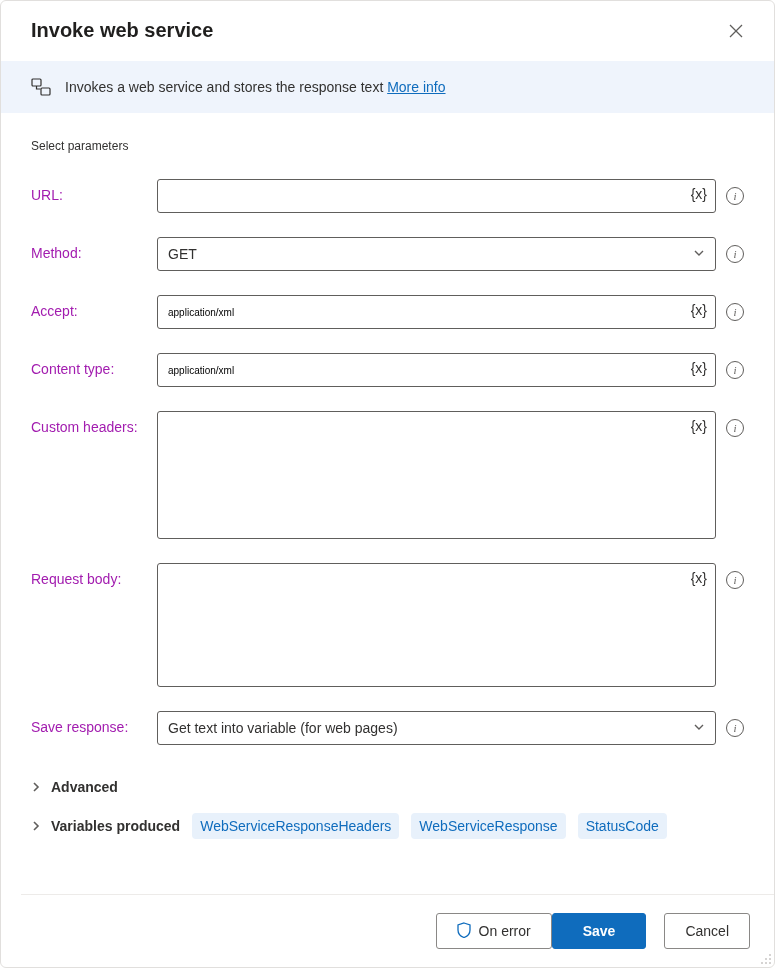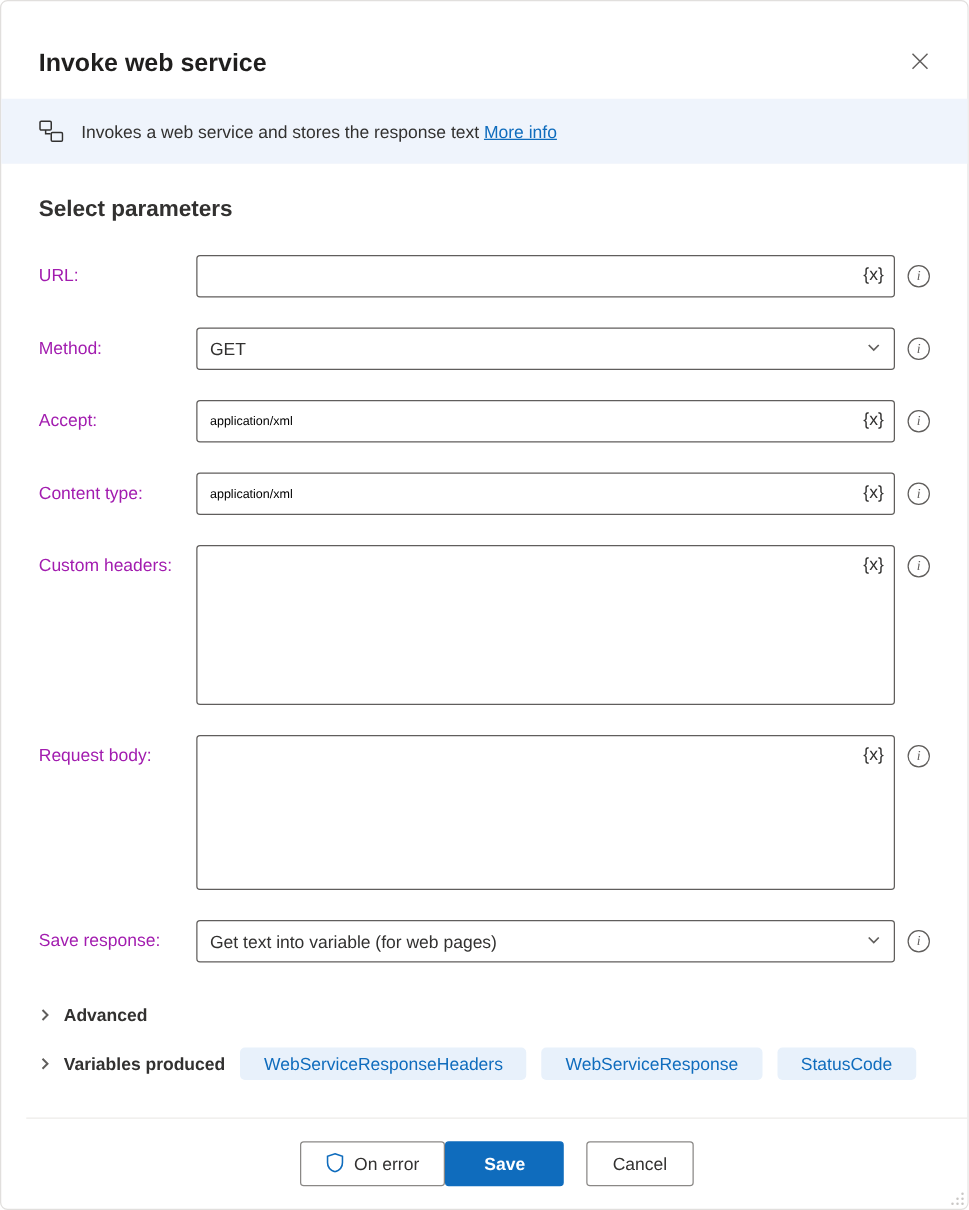--- a/index.html
+++ b/index.html
@@ -15,23 +15,23 @@
     width: 775px;
     height: 968px;
     border: 1px solid #e1dfdd;
     border-radius: 6px;
     display: flex;
     flex-direction: column;
     position: relative;
   }
   .header {
     display: flex;
-    align-items: center;
+    align-items: flex-start;
     justify-content: space-between;
-    padding: 36px 24px 14px 30px;
+    padding: 18px 24px 14px 30px;
   }
   .title {
     font-size: 20px;
     font-weight: 600;
     color: #201f1e;
   }
   .close-btn {
     width: 28px;
     height: 28px;
     display: flex;
@@ -59,22 +59,22 @@
     color: #0f6cbd;
     text-decoration: underline;
     cursor: pointer;
   }
   .content {
     flex: 1;
     padding: 26px 30px 0 30px;
     overflow: auto;
   }
   .section-title {
-    font-size: 18px;
-    font-weight: 700;
+    font-size: 12px;
+    font-weight: 400;
     color: #323130;
     margin-bottom: 26px;
   }
   .form-row {
     display: flex;
     align-items: flex-start;
     margin-bottom: 24px;
   }
   .form-label {
     width: 126px;
@@ -174,31 +174,31 @@
     align-items: center;
     gap: 12px;
     flex-wrap: wrap;
     margin-top: 8px;
     margin-bottom: 20px;
   }
   .vars-row .expander { padding: 0; }
   .var-pill {
     background: #e8f1fb;
     color: #0f6cbd;
-    padding: 5px 19px;
+    padding: 5px 8px;
     border-radius: 4px;
     font-size: 14px;
     cursor: pointer;
   }
   .footer {
     border-top: 1px solid #edebe9;
     padding: 18px 24px;
     display: flex;
     align-items: center;
-    justify-content: center;
+    justify-content: flex-end;
     margin-left: 20px;
   }
   .btn {
     height: 36px;
     padding: 0 20px;
     border: 1px solid #8a8886;
     border-radius: 3px;
     background: #fff;
     font-size: 14px;
     color: #323130;

